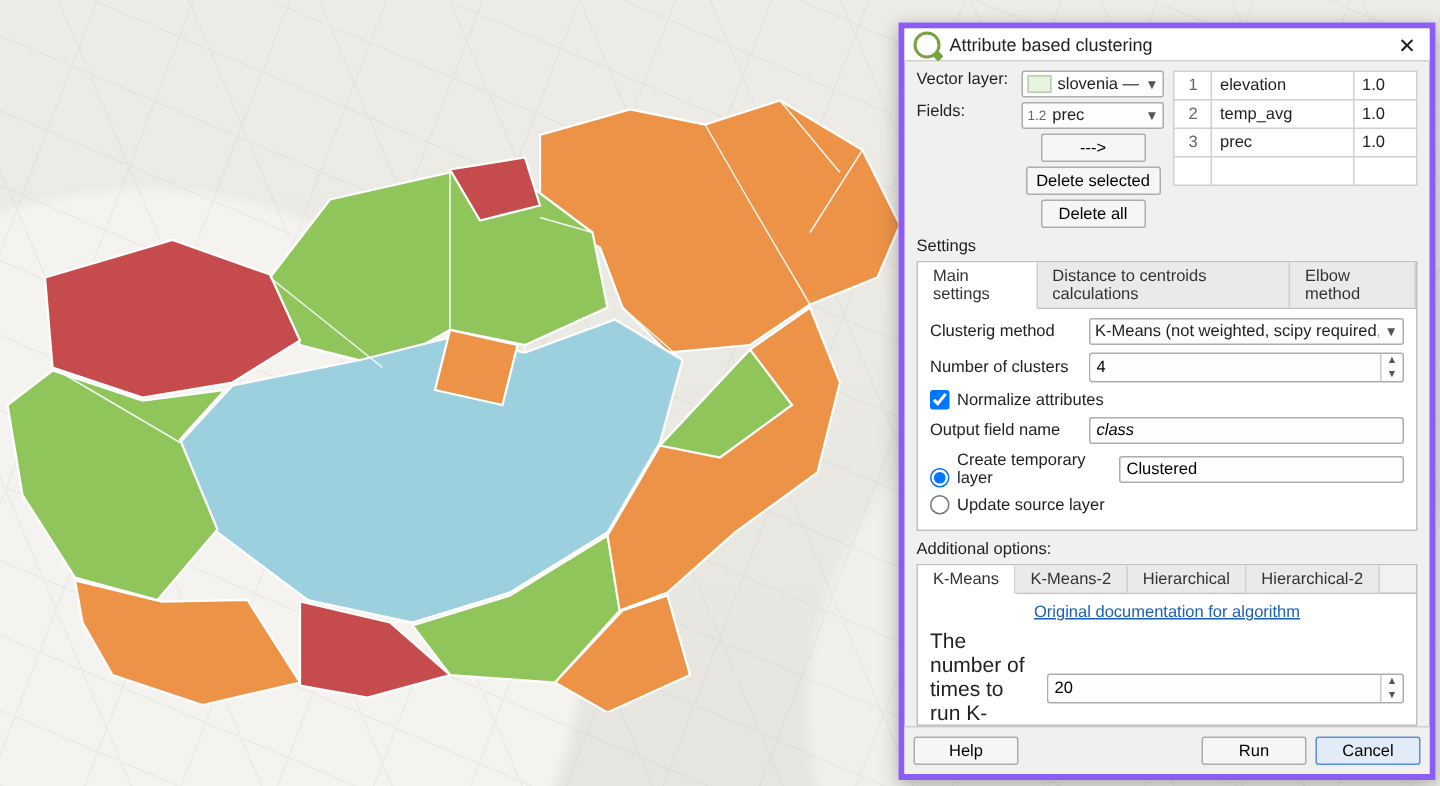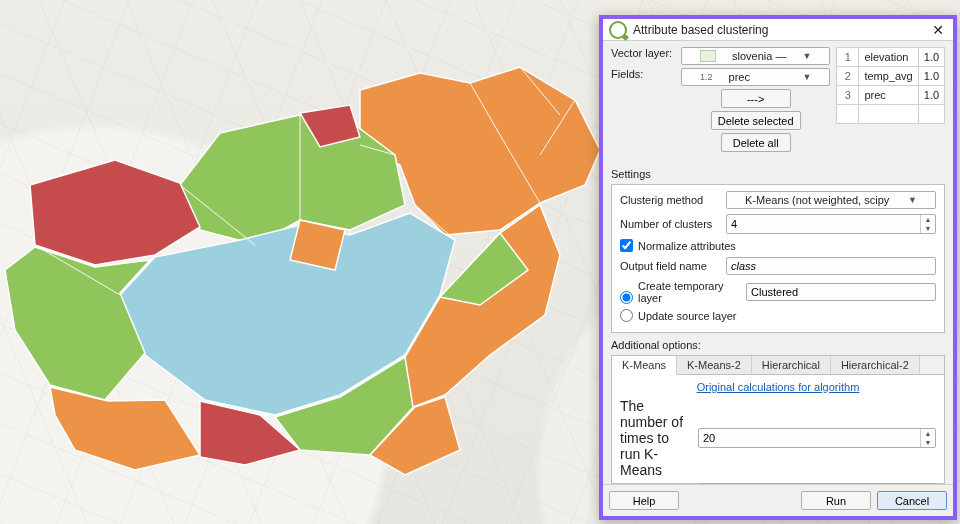--- a/index.html
+++ b/index.html
@@ -19,34 +19,34 @@
   .dlg{position:absolute;right:3px;top:15px;bottom:4px;width:350px;background:#f0f0ef;border:4px solid #8b5cf6;box-shadow:0 3px 12px rgba(0,0,0,.3);display:flex;flex-direction:column}
   .tbar{display:flex;align-items:center;gap:6px;padding:2px 6px 1px 6px;border-bottom:1px solid #cfcfcf;background:#fff}
   .tbar .q{width:14px;height:14px;border-radius:50%;border:2px solid #76a23f;position:relative}
   .tbar .q:after{content:"";position:absolute;right:-3px;bottom:-3px;width:5px;height:5px;background:#76a23f;border-radius:1px;transform:rotate(45deg)}
   .tbar .title{font-size:12px}
   .tbar .x{margin-left:auto;width:18px;height:16px;display:flex;align-items:center;justify-content:center;cursor:pointer;font-size:14px;line-height:1}
   .body{flex:1;overflow:hidden;padding:6px 8px 0 8px;display:flex;flex-direction:column;gap:4px}
   .row{display:flex;align-items:center;gap:6px}
   .lbl{min-width:64px}
   .combo,.btn,.txt,input[type=text]{border:1px solid #adadad;background:#fdfdfd;border-radius:2px;font:inherit;padding:1px 4px;box-sizing:border-box}
-  .combo{display:inline-flex;align-items:center;gap:16px;min-width:74px;height:18px;padding:0 18px;cursor:pointer}
+  .combo{display:inline-flex;align-items:center;gap:4px;min-width:74px;height:18px;padding:0 3px;cursor:pointer}
   .combo .dd{margin-left:auto;font-size:9px;color:#555}
   .combo.small{min-width:66px}
   .btn{min-width:70px;height:19px;text-align:center;cursor:pointer;padding:0 6px;background:#f6f6f6}
   .btn.primary{background:#e1ecf8;border-color:#5a8ed6}
   .top{display:flex;gap:6px}
   .top-left{display:grid;grid-template-columns:auto auto;gap:3px 6px;align-content:start}
   .top-left .btncol{grid-column:2;display:flex;flex-direction:column;gap:3px;align-items:center}
   .top-right{flex:1}
   table.wt{width:100%;border-collapse:collapse;background:#fff;font-size:11px}
   table.wt th,table.wt td{border:1px solid #cfcfcf;padding:1px 5px;text-align:left;height:16px}
   table.wt th{background:#f3f3f3;font-weight:normal;text-align:center}
   table.wt td.n{color:#666;text-align:center;width:14px}
-  .section-lbl{margin-top:12px}
+  .section-lbl{margin-top:2px}
   .tabs{border:1px solid #bfbfbf;background:#fff;padding-bottom:4px}
   .tabbar{display:flex;border-bottom:1px solid #bfbfbf;background:#f1f1f1}
   .tab{padding:3px 10px;border-right:1px solid #cfcfcf;cursor:pointer;color:#333;background:#eaeaea}
   .tab.on{background:#fff;border-bottom:1px solid #fff;margin-bottom:-1px}
   .pane{padding:6px 8px;display:flex;flex-direction:column;gap:5px}
   .pane .row .lbl2{width:100px}
   .pane select,.pane .combo{flex:1}
   .spin{display:flex;align-items:stretch;border:1px solid #adadad;border-radius:2px;background:#fff;height:18px;flex:1}
   .spin input{border:none;flex:1;padding:0 4px;font:inherit;outline:none}
   .spin .arrows{display:flex;flex-direction:column;border-left:1px solid #ccc;width:14px}
@@ -156,20 +156,25 @@
                   <td></td>
                   <td></td>
                 </tr>
           </tbody>
             </table>
         </div>
       </div>
 
       <div class="section-lbl">Settings</div>
       <div class="tabs">
+        <div class="tabbar">
+          <div class="tab on">Main settings</div>
+          <div class="tab">Distance to centroids calculations</div>
+          <div class="tab">Elbow method</div>
+        </div>
         <div class="pane">
           <div class="row">
               <span class="lbl2">Clusterig method</span>
             <span class="combo" style="flex:1">
                 <span style="white-space:nowrap;overflow:hidden;text-overflow:clip">K-Means (not weighted, scipy required, fast, known</span>
                 <span class="dd">▼</span>
               </span>
           </div>
           <div class="row">
               <span class="lbl2">Number of clusters</span>
@@ -205,21 +210,21 @@
 
       <div class="addl">Additional options:</div>
       <div class="tabs" style="flex:1;min-height:0">
         <div class="tabbar">
           <div class="tab on">K-Means</div>
           <div class="tab">K-Means-2</div>
           <div class="tab">Hierarchical</div>
           <div class="tab">Hierarchical-2</div>
         </div>
         <div class="pane">
-          <div class="doclink">Original calculations for algorithm</div>
+          <div class="doclink">Original documentation for algorithm</div>
           <div class="row">
               <span class="small-lbl">The number of times to run K-Means</span>
             <div class="spin">
                 <input type="text" value="20" style="">
                 <div class="arrows">
                   <span>▲</span>
                   <span>▼</span>
                 </div>
               </div>
           </div>

